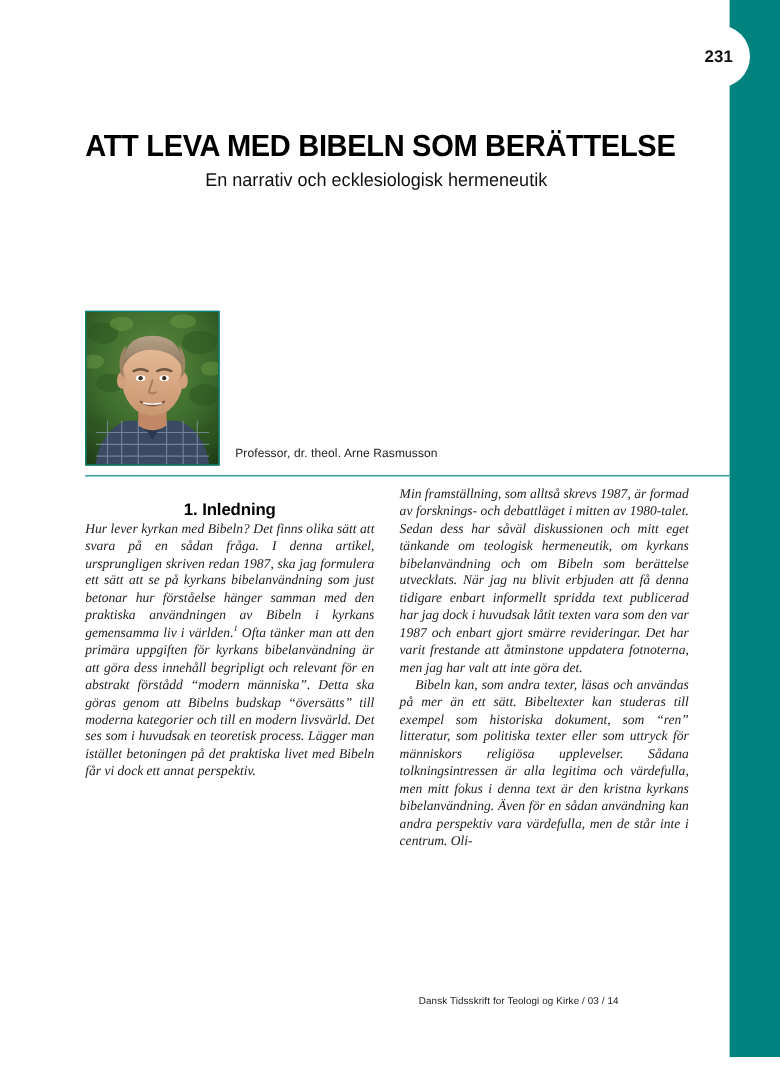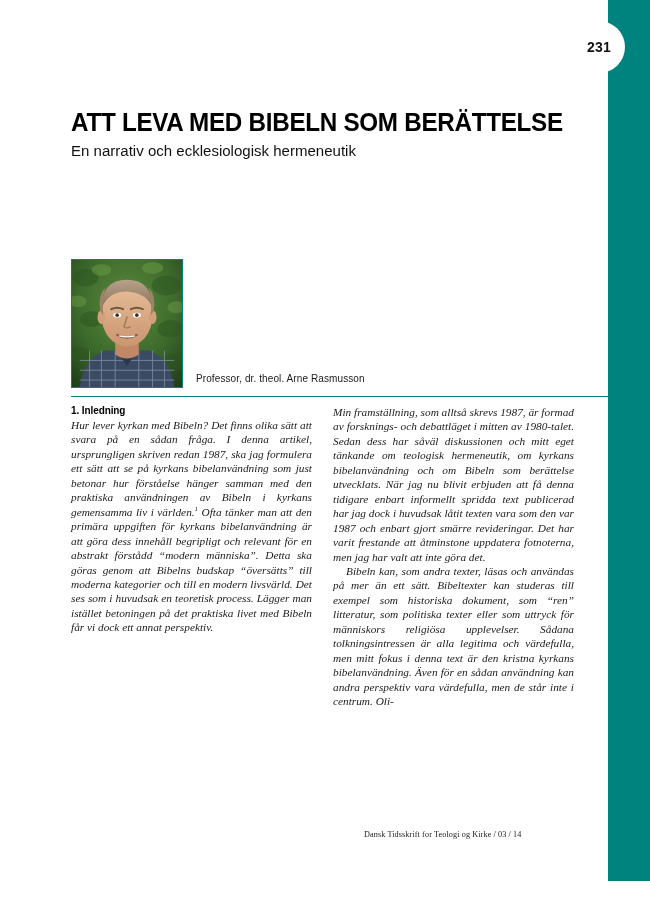--- a/index.html
+++ b/index.html
@@ -51,20 +51,21 @@
     color: #111111;
     letter-spacing: 0.2px;
   }
 
   
   .title-block {
     position: absolute;
     left: 71px;
     top: 108px;
     width: 500px;
+    text-align: center;
   }
   .doc-title {
     font-family: "Liberation Sans", sans-serif;
     font-weight: bold;
     font-size: 25.5px;
     line-height: 1.1;
     letter-spacing: -0.3px;
     color: #000000;
     margin: 0 0 6px 0;
     transform: scaleX(0.95);
@@ -126,24 +127,25 @@
     width: 503px;
     display: flex;
     gap: 21px;
   }
   .col {
     width: 241px;
   }
   .section-heading {
     font-family: "Liberation Sans", sans-serif;
     font-weight: bold;
-    font-size: 10px;
+    font-size: 14px;
     color: #000000;
-    margin: 0 0 2px 0;
+    margin: 11px 0 2px 0;
     letter-spacing: -0.1px;
+    text-align: center;
   }
   .body-p {
     font-family: "Liberation Serif", serif;
     font-size: 11.3px;
     line-height: 14.45px;
     color: #1a1a1a;
     text-align: justify;
     text-justify: inter-word;
     margin: 0;
     hyphens: manual;
@@ -154,23 +156,23 @@
   }
   sup {
     font-size: 0.62em;
     vertical-align: super;
     line-height: 0;
   }
 
   
   .footer {
     position: absolute;
-    left: 364px;
+    left: 349px;
     top: 830px;
-    font-family: Liberation Serif, serif;
+    font-family: Liberation Sans, sans-serif;
     font-size: 8.2px;
     color: #1a1a1a;
     letter-spacing: 0.1px;
     white-space: nowrap;
   }
 </style>
 </head>
 <body>
 
 <div class="page">

